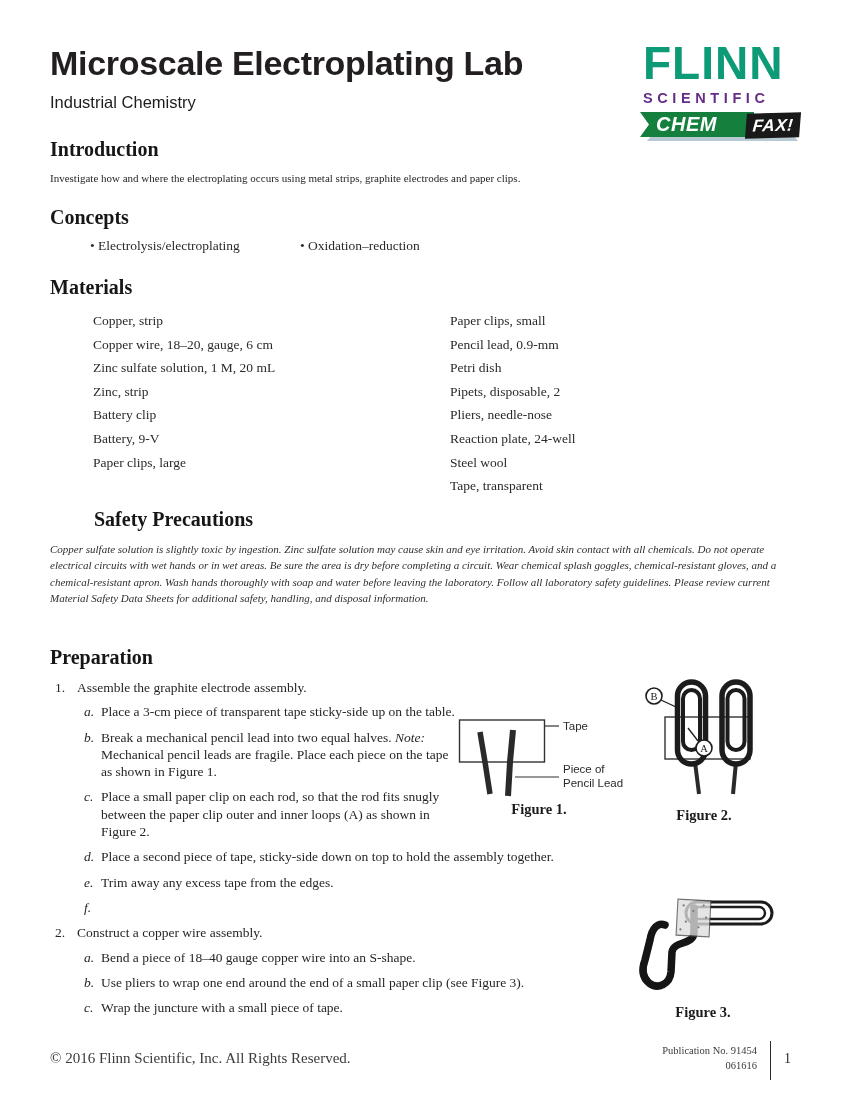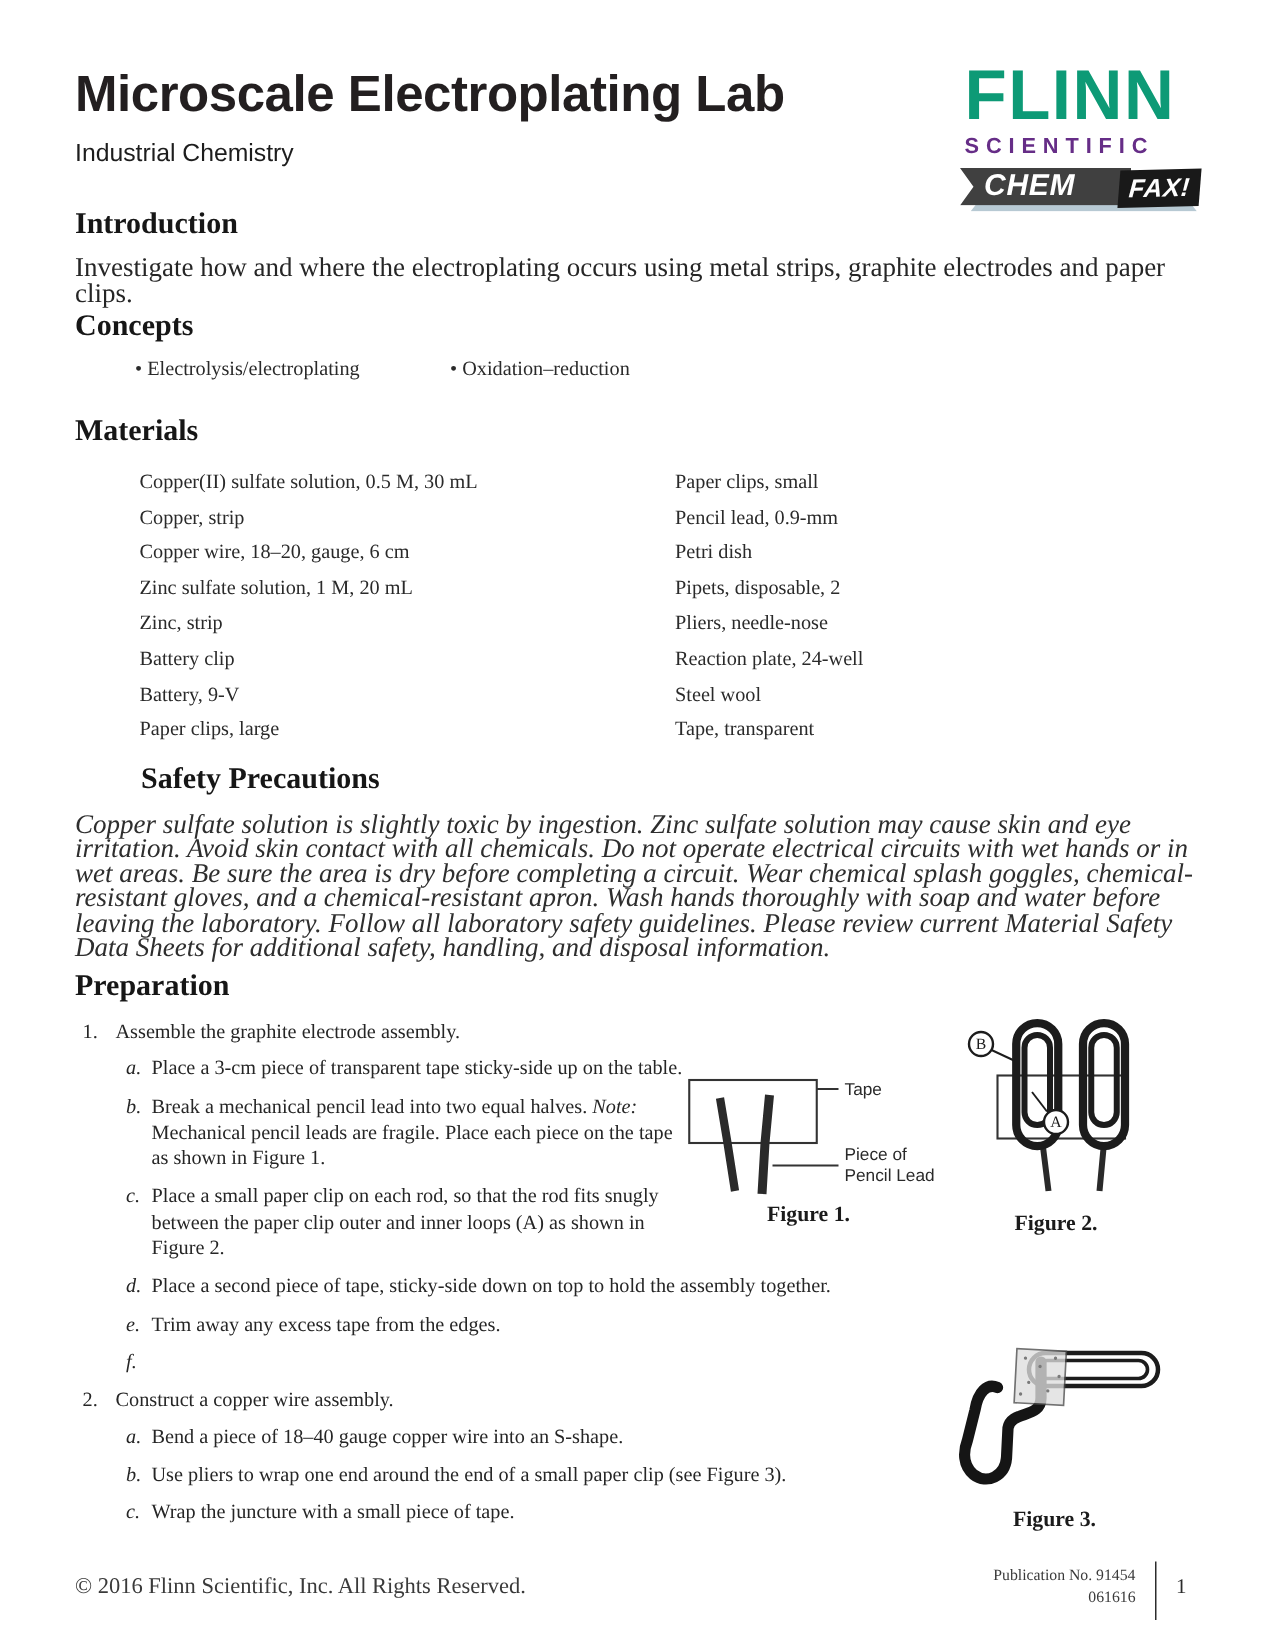--- a/index.html
+++ b/index.html
@@ -32,42 +32,42 @@
   .logo-sub{
     font-family:"Liberation Sans", sans-serif;font-weight:bold;
     font-size:14.5px;color:#662d87;letter-spacing:4.6px;margin-top:4px;white-space:nowrap;
   }
   .chemfax{position:relative;margin-top:6px;margin-left:-3px;width:165px;height:32px;}
   .ribbon-shadow{
     position:absolute;left:7px;top:6px;width:151px;height:23px;background:#b7c9d3;
     clip-path:polygon(0 0,100% 0,calc(100% - 9px) 50%,100% 100%,0 100%,9px 50%);
   }
   .ribbon-green{
-    position:absolute;left:0;top:0;width:114px;height:25px;background:#404040;
+    position:absolute;left:0;top:0;width:114px;height:25px;background:#15803d;
     clip-path:polygon(0 0,100% 0,100% 100%,0 100%,9px 50%);
     display:flex;align-items:center;
   }
   .ribbon-green .chem-text{
     font-family:"Liberation Sans", sans-serif;font-weight:bold;font-style:italic;
     font-size:20px;color:#ffffff;padding-left:16px;letter-spacing:.5px;
   }
   .fax-box{
     position:absolute;left:106px;top:1px;width:54px;height:25px;background:#191919;
     transform:skewX(-6deg) rotate(-1.5deg);
     display:flex;align-items:center;justify-content:center;
   }
   .fax-box .fax-text{
     font-family:"Liberation Sans", sans-serif;font-weight:bold;font-style:italic;
     font-size:17px;color:#ffffff;letter-spacing:.5px;
   }
 
   
   .sec-heading{font-size:20px;font-weight:bold;color:#161616;}
   .italic-heading{margin-left:44px;}
-  .body-text{font-size:18px;line-height:16.5px;color:#262626;font-family:Liberation Serif, serif;}
+  .body-text{font-size:11px;line-height:16.5px;color:#262626;font-family:Liberation Serif, serif;}
   .intro-heading{left:50px;top:138px;}
   .intro-body{left:50px;top:170px;width:750px;}
   .concepts-heading{left:50px;top:206px;}
   .concepts-list{left:90px;top:238px;display:flex;font-size:13.5px;}
   .concept-item{white-space:nowrap;}
   .concept-item:first-child{width:210px;}
   .concept-item::before{content:"•  ";}
   .materials-heading{left:50px;top:276px;}
   .materials-cols{left:93px;top:309px;display:flex;font-size:13.5px;}
   .mat-col{display:flex;flex-direction:column;}
@@ -126,21 +126,20 @@
 
 <div class="abs sec-heading concepts-heading">Concepts</div>
 <div class="abs concepts-list">
   <div class="concept-item">Electrolysis/electroplating</div>
   <div class="concept-item">Oxidation–reduction</div>
 </div>
 
 <div class="abs sec-heading materials-heading">Materials</div>
 <div class="abs materials-cols">
   <div class="mat-col mat-col-left">
-    <div>Copper(II) sulfate solution, 0.5 M, 30 mL</div>
     <div>Copper, strip</div>
     <div>Copper wire, 18–20, gauge, 6 cm</div>
     <div>Zinc sulfate solution, 1 M, 20 mL</div>
     <div>Zinc, strip</div>
     <div>Battery clip</div>
     <div>Battery, 9-V</div>
     <div>Paper clips, large</div>
   </div>
   <div class="mat-col">
     <div>Paper clips, small</div>

